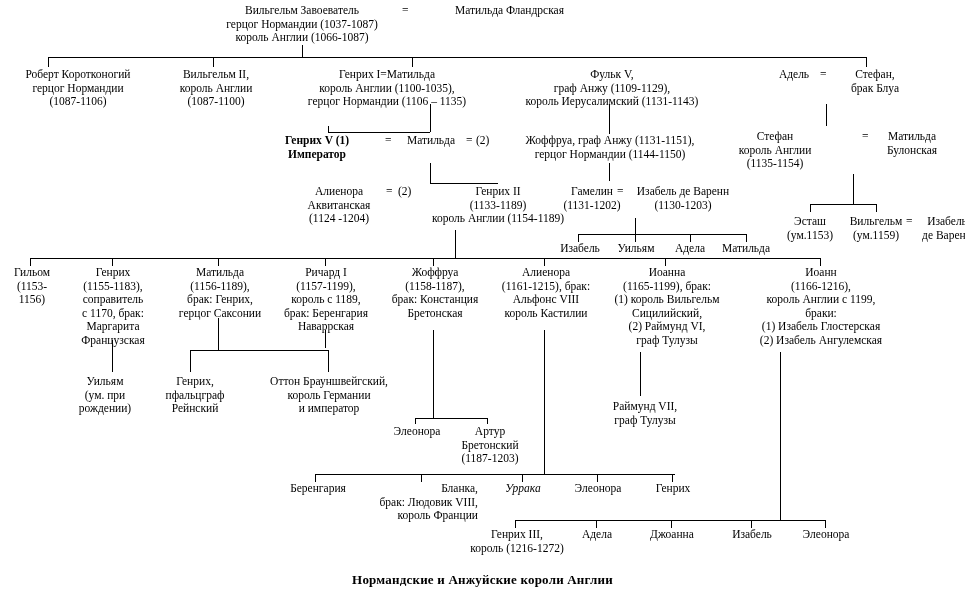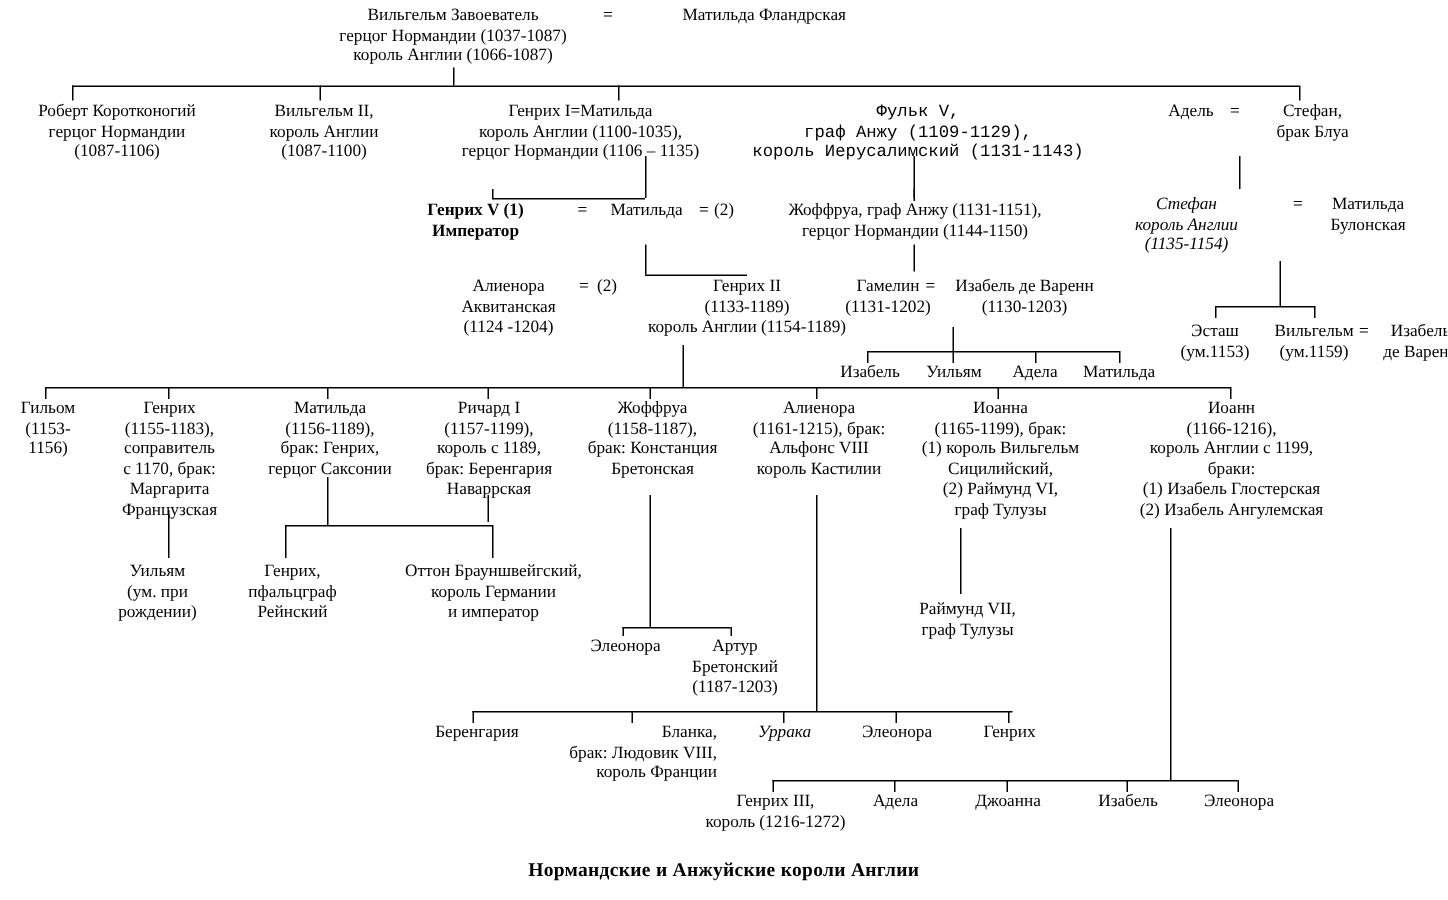--- a/index.html
+++ b/index.html
@@ -118,32 +118,32 @@
       <div class="node" style="left: 414px; top: 4px; width: 150px; text-align: right;">Матильда Фландрская</div>
       <div class="node" style="left: 4px; top: 68px; width: 148px;">Роберт Коротконогий
 герцог Нормандии
 (1087-1106)</div>
       <div class="node" style="left: 158px; top: 68px; width: 116px;">Вильгельм II,
 король Англии
 (1087-1100)</div>
       <div class="node" style="left: 274px; top: 68px; width: 226px;">Генрих I=Матильда
 король Англии (1100-1035),
 герцог Нормандии (1106 – 1135)</div>
-      <div class="node" style="left: 490px; top: 68px; width: 244px; font-family: Liberation Mono, monospace;">Фульк V,
+      <div class="node" style="left: 490px; top: 68px; width: 244px;">Фульк V,
 граф Анжу (1109-1129),
 король Иерусалимский (1131-1143)</div>
       <div class="node" style="left: 770px; top: 68px; width: 48px;">Адель</div>
       <div class="node" style="left: 836px; top: 68px; width: 78px;">Стефан,
 брак Блуа</div>
       <div class="node" style="left: 276px; top: 134px; width: 82px; font-weight: bold;">Генрих V (1)
 Император</div>
       <div class="node" style="left: 400px; top: 134px; width: 62px;">Матильда</div>
       <div class="node" style="left: 490px; top: 134px; width: 240px;">Жоффруа, граф Анжу (1131-1151),
 герцог Нормандии (1144-1150)</div>
-      <div class="node" style="left: 743px; top: 130px; width: 96px; font-style: italic;">Стефан
+      <div class="node" style="left: 727px; top: 130px; width: 96px;">Стефан
 король Англии
 (1135-1154)</div>
       <div class="node" style="left: 875px; top: 130px; width: 74px;">Матильда
 Булонская</div>
       <div class="node" style="left: 295px; top: 185px; width: 88px;">Алиенора
 Аквитанская
 (1124 -1204)</div>
       <div class="node" style="left: 410px; top: 185px; width: 176px;">Генрих II
 (1133-1189)
 король Англии (1154-1189)</div>

